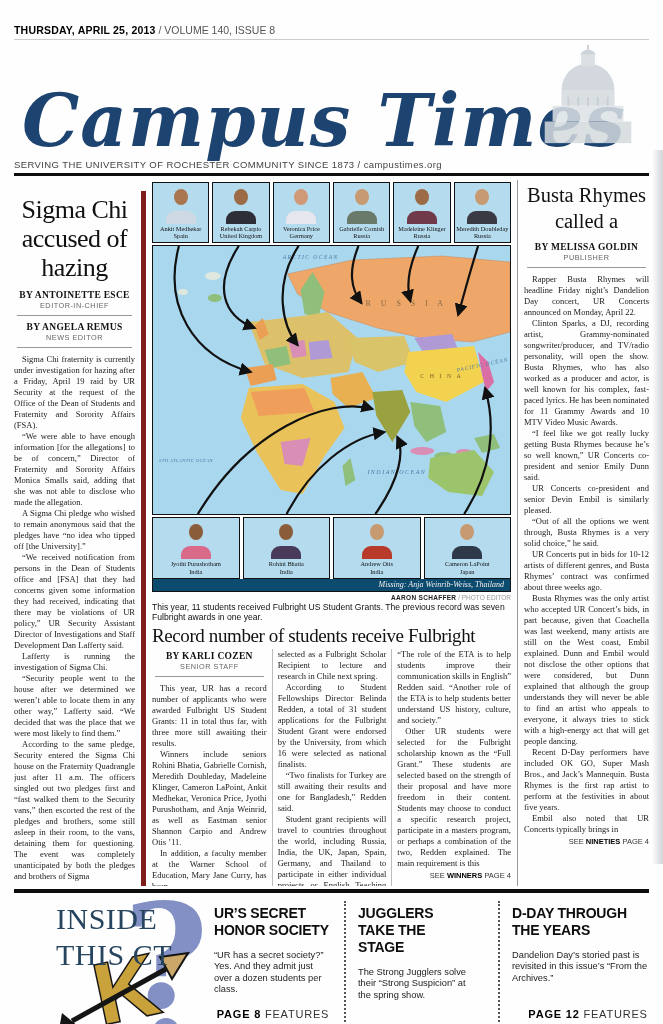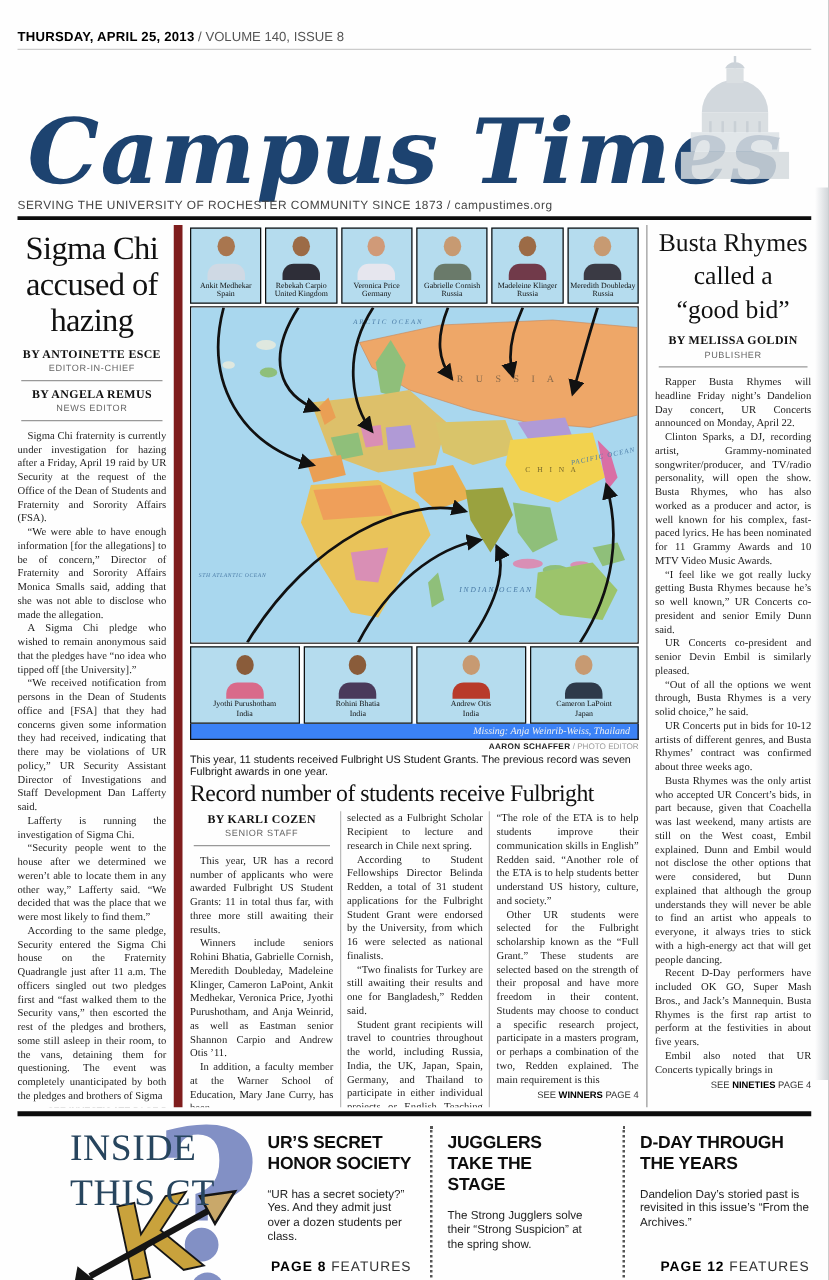--- a/index.html
+++ b/index.html
@@ -20,21 +20,21 @@
   .dateline b { color:#000; letter-spacing:.2px; }
   .masthead-title { font-family:"DejaVu Serif", serif; font-weight:bold; font-style:italic;
     font-size:72px; line-height:.98; color:#1d4370; letter-spacing:1px; padding:2px 0 0 8px;margin-top:44px; }
   .dome { position:absolute; right:16px; top:42px; opacity:.85; }
   .tagline { font-family:"Liberation Sans", sans-serif; font-size:9.5px; color:#444;
     letter-spacing:.4px; margin-top:2px; }
   .thick-rule { border:none; border-top:3px solid #0d0d0d; margin:3px 14px 0 14px; }
 
   
   .content { display:flex; height:706px; margin:4px 14px 0 14px; overflow:hidden; }
-  .col-left   { width:132px; padding-right:6px; border-right:7px solid #7f1d1d; overflow:hidden; }
+  .col-left   { width:132px; padding-right:6px; border-right:5px solid #7f1d1d; overflow:hidden;margin-top:11px; }
   .col-center { width:372px; padding:0 6px; border-right:1px solid #999; overflow:hidden; }
   .col-right  { flex:1; padding-left:6px; overflow:hidden; }
 
   .head-left  { font-size:26px; line-height:1.13; text-align:center; letter-spacing:-.5px; margin-top:4px; }
   .head-right { font-size:20.5px; line-height:1.3; text-align:center; margin-top:2px; }
   .byline { text-align:center; margin:7px 0 0 0; }
   .byline .by { display:block; font-weight:bold; font-size:9.5px; letter-spacing:.3px; }
   .byline .role { display:block; font-family:"Liberation Sans", sans-serif; font-size:7.3px;
     color:#666; letter-spacing:.5px; margin-top:1px; }
   .byline-rule { border:none; border-top:1px solid #999; margin:5px 3px 6px 3px; }
@@ -50,21 +50,21 @@
   .photo-row { display:flex; gap:3px; margin-top:2px; }
   .pbox { flex:1; border:1.5px solid #111; background:#b5dcee; padding:1px; }
   .photo { position:relative; height:40px; overflow:hidden; }
   .photo .head  { position:absolute; left:50%; top:5px;  width:14px; height:16px;
     margin-left:-7px; border-radius:50%; background:var(--skin,#a9764f); }
   .photo .torso { position:absolute; left:50%; bottom:-2px; width:30px; height:15px;
     margin-left:-15px; border-radius:9px 9px 0 0; background:var(--shirt,#cccccc); }
   .plabel { text-align:center; font-size:6.3px; line-height:7.4px; padding:1px 0 2px 0; color:#111; }
   .map-wrap { border:1.5px solid #111; margin-top:2px; line-height:0; }
   .map-wrap svg { display:block; }
-  .missing-bar { height:13px; background:#3b82f6; border:1.5px solid #111; border-top:none;
+  .missing-bar { height:13px; background:#0c4a6e; border:1.5px solid #111; border-top:none;
     color:#f2f2f2; font-style:italic; font-size:8px; line-height:11px; text-align:right;
     padding-right:6px; }
   .credit { text-align:right; font-family:"Liberation Sans", sans-serif; font-size:6.5px;
     color:#999; margin-top:2px; }
   .credit b { color:#222; letter-spacing:.3px; }
   .caption { font-family:"Liberation Sans", sans-serif; font-size:8.6px; line-height:10px;
     color:#111; margin:1px 0 3px 0; }
   .head-center { font-size:19px; letter-spacing:-.4px; white-space:nowrap; margin:2px 0 2px 0; }
   .ful-cols { display:flex; margin-top:2px; }
   .fcol { width:33.33%; padding:0 5px; }
@@ -347,21 +347,20 @@
           <p>Other UR students were selected for the Fulbright scholarship known as the “Full Grant.” These students are selected based on the strength of their proposal and have more freedom in their content. Students may choose to conduct a specific research project, participate in a masters program, or perhaps a combination of the two, Redden explained. The main requirement is this</p>
           <div class="jump"><span>SEE </span><b>WINNERS</b><span> PAGE 4</span></div>
         </div>
       </div>
     </div>
 
     <div class="col-right">
       <div class="head-right">
         <div>Busta Rhymes</div>
         <div>called a</div>
-        <div>“good bid”</div>
       </div>
       <div class="byline">
         <span class="by">BY MELISSA GOLDIN</span>
         <span class="role">PUBLISHER</span>
       </div>
       <hr class="byline-rule">
       <div class="body-text">
         <p>Rapper Busta Rhymes will headline Friday night’s Dandelion Day concert, UR Concerts announced on Monday, April 22.</p>
         <p>Clinton Sparks, a DJ, recording artist, Grammy-nominated songwriter/producer, and TV/radio personality, will open the show. Busta Rhymes, who has also worked as a producer and actor, is well known for his complex, fast-paced lyrics. He has been nominated for 11 Grammy Awards and 10 MTV Video Music Awards.</p>
         <p>“I feel like we got really lucky getting Busta Rhymes because he’s so well known,” UR Concerts co-president and senior Emily Dunn said.</p>

